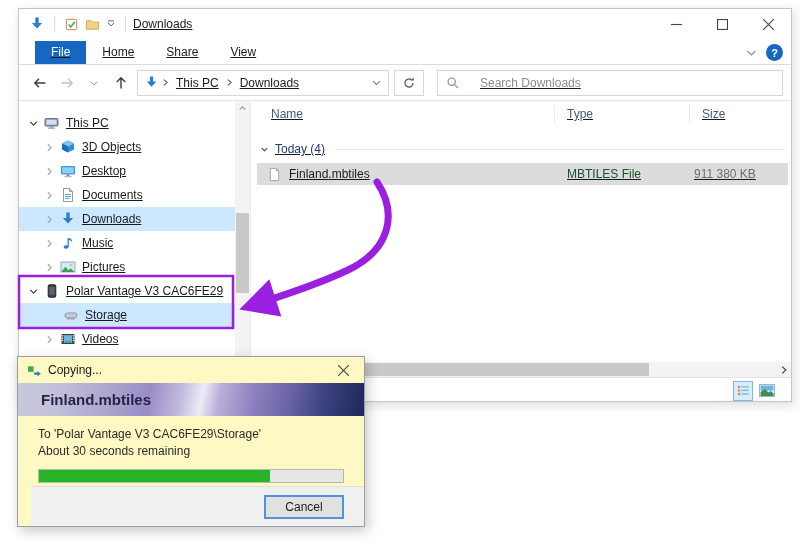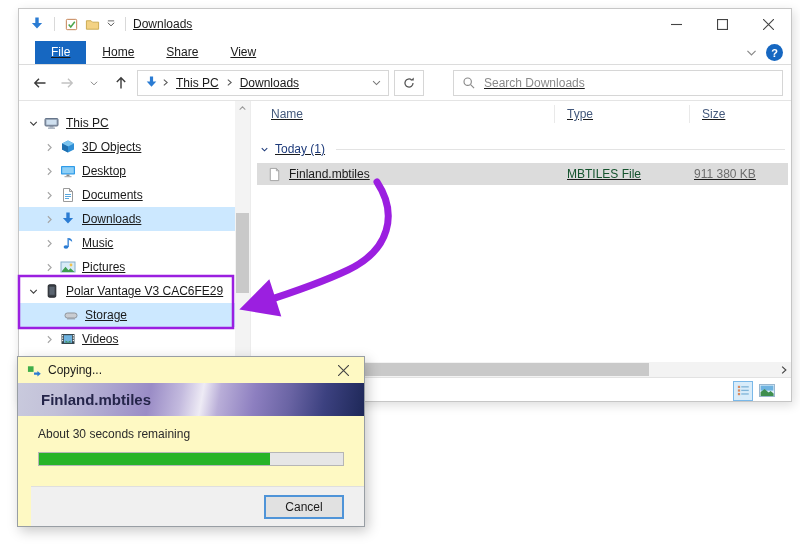--- a/index.html
+++ b/index.html
@@ -22,21 +22,21 @@
   .help { width:17px; height:17px; border-radius:50%; background:#1667c1; color:#fff; font-size:11px;
     display:flex; align-items:center; justify-content:center; font-weight:bold; }
   
   .addr-row { height:36px; display:flex; align-items:center; padding:0 8px 0 10px; gap:5px; border-bottom:1px solid #e4e4e4; }
   .navbtn { width:22px; height:22px; display:flex; align-items:center; justify-content:center; }
   .box { border:1px solid #d6d6d6; height:26px; display:flex; align-items:center; background:#fff; }
   .addr-box { width:252px; padding:0 6px; gap:2px; }
   .crumb { padding:0 4px; white-space:nowrap; }
   .addr-chev { margin-left:auto; }
   .refresh-box { width:30px; justify-content:center; }
-  .search-box { flex:1; padding:0 8px; gap:8px; margin-left:24px; }
+  .search-box { flex:1; padding:0 8px; gap:20px; margin-left:8px; }
   .search-box input { border:none; outline:none; flex:1; font-family:"Liberation Sans",sans-serif;
     font-size:12px; color:#333; background:transparent; }
   .search-box input::placeholder { color:#8a8a8a; }
   
   .content { display:flex; height:276px; }
   .tree { width:216px; padding-top:10px; overflow:hidden; }
   .titem { height:24px; display:flex; align-items:center; gap:3px; white-space:nowrap; }
   .titem.sel { background:#cce8ff; }
   .tw { width:16px; height:16px; flex:0 0 16px; display:flex; align-items:center; justify-content:center; }
   .ti { width:16px; height:16px; flex:0 0 16px; }
@@ -367,21 +367,21 @@
     <div class="main">
       <div class="hdr-row">
         <div class="hc cn">Name</div>
         <div class="hc ct">Type</div>
         <div class="hc cs">Size</div>
       </div>
       <div class="group-row">
         <svg class="ic" width="11" height="11" viewBox="0 0 16 16">
             <path d="M4 6l4 4 4-4" stroke="#1d3a7a" fill="none" stroke-width="1.5"></path>
           </svg>
-        <span>Today (1)</span>
+        <span>Today (4)</span>
         <div class="gline"></div>
       </div>
       <div class="file-row">
         <div class="fname">
           <svg class="ic" width="15" height="15" viewBox="0 0 16 16">
               <path d="M3.5 1.5h6.5L12.5 4v10.5h-9z" fill="#fff" stroke="#a0a0a0"></path>
               <path d="M10 1.5V4h2.5" fill="none" stroke="#a0a0a0"></path>
             </svg>
           <span>Finland.mbtiles</span>
         </div>
@@ -435,20 +435,21 @@
     <div class="dlg-close">
         <svg class="ic" width="11" height="11" viewBox="0 0 10 10">
           <path d="M0 0l10 10M10 0L0 10" stroke="#444" stroke-width="1"></path>
         </svg>
       </div>
   </div>
   <div class="banner">
     <span>Finland.mbtiles</span>
   </div>
   <div class="dlg-body">
+    <div>To 'Polar Vantage V3 CAC6FE29\Storage'</div>
     <div>About 30 seconds remaining</div>
     <div class="pbar">
       <div class="pfill" style="width: 76%;"></div>
     </div>
   </div>
   <div class="dlg-footer">
     <button class="cancel">Cancel</button>
   </div>
 </div>
 

